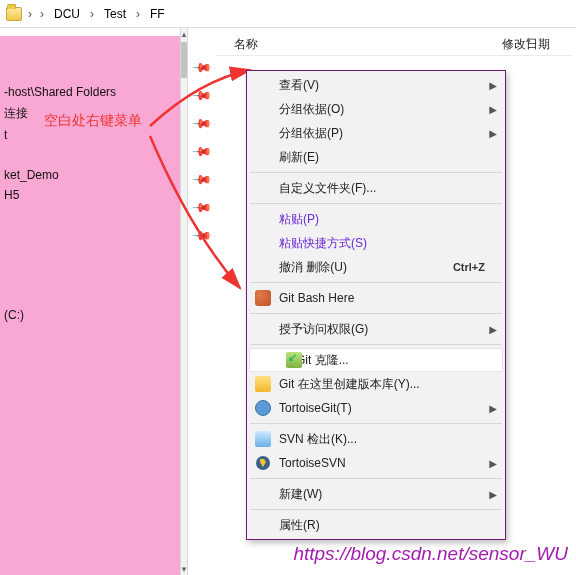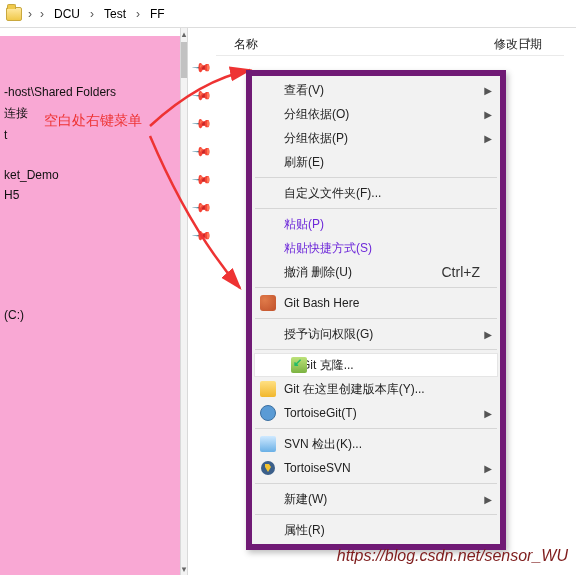--- a/index.html
+++ b/index.html
@@ -16,44 +16,44 @@
 .left-list li { padding: 3px 2px; color: #111; white-space: nowrap; overflow: hidden; }
 
 .divider-v { position: absolute; left: 180px; top: 28px; width: 8px; height: 547px; background: #f3f3f3; border-left: 1px solid #d9d9d9; border-right: 1px solid #d9d9d9; }
 .scroll-thumb { position: absolute; top: 14px; left: 0; width: 100%; height: 36px; background: #c2c2c2; }
 .scroll-arrow { position:absolute; left:0; width:100%; height:12px; display:flex; align-items:center; justify-content:center; color:#666; font-size:9px;}
 .sa-top{top:0;} .sa-bot{bottom:0;}
 
 .pin-col { position: absolute; left: 194px; top: 60px; display: flex; flex-direction: column; gap: 13px; }
 .pin { color: #888; font-size: 13px; transform: rotate(45deg); }
 
-.header-row { position: absolute; left: 216px; top: 34px; right: 12px; height: 22px; display: flex; align-items: center; border-bottom: 1px solid #eaeaea; }
+.header-row { position: absolute; left: 216px; top: 34px; right: 4px; height: 22px; display: flex; align-items: center; border-bottom: 1px solid #eaeaea; }
 .col-name { padding-left: 18px; flex: 1; color: #222; }
 .col-date { width: 100px; color: #222; text-align: right; padding-right: 22px; }
 .sort-ind { position: absolute; left: 310px; top: 0; color: #666; font-size: 9px; }
 
 .annotation { position: absolute; left: 44px; top: 112px; color: #e33; font-size: 14px; }
 .arrow-svg { position: absolute; left: 120px; top: 50px; pointer-events: none; }
 
-.ctx-menu { position: absolute; left: 246px; top: 70px; width: 260px; background: #f2f2f2; border: 6px solid #701a75; box-shadow: 2px 3px 6px rgba(0,0,0,.25); padding: 2px; }
+.ctx-menu { position: absolute; left: 246px; top: 70px; width: 260px; background: #f2f2f2; border: 1px solid #701a75; box-shadow: 2px 3px 6px rgba(0,0,0,.25); padding: 2px; }
 .ctx-item { display: flex; align-items: center; height: 24px; padding: 0 18px 0 30px; color: #222; position: relative; cursor: default; }
 .ctx-item.disabled { color: #6d28d9; }
 .ctx-item.hover { background: #fff; border: 1px solid #e5e5e5; }
-.ctx-item .shortcut { margin-left: auto; color: #333; font-size: 14px; }
+.ctx-item .shortcut { margin-left: auto; color: #333; font-size: 11px; font-weight: bold; }
 .ctx-item .sub { position: absolute; right: 6px; color: #555; font-size: 10px; }
 .ctx-sep { height: 1px; background: #d6d6d6; margin: 3px 1px; }
 .ico { position: absolute; left: 6px; width: 16px; height: 16px; display:flex; align-items:center; justify-content:center; }
 .ico-git { background: radial-gradient(circle at 30% 30%, #e07b4a, #c0502a); border-radius: 3px; }
 .ico-gitclone { background: linear-gradient(#bde27a,#7cb342); border-radius:2px; position:relative; }
 .ico-gitclone::after{content:"↙"; position:absolute; left:2px; top:-1px; color:#2b6; font-weight:bold; font-size:11px;}
 .ico-gitrepo { background: linear-gradient(#ffe083,#f1b72d); border-radius:2px; }
 .ico-tgit { background:#5a9bd5; border-radius:50%; border:1px solid #3b6fa0;}
 .ico-svn { background: linear-gradient(#cfe9ff,#6ab0e6); border-radius:2px; }
 
-.watermark { position: absolute; right: 8px; bottom: 10px; color: #7f1d1d; font-size: 16px; font-style: italic; }
+.watermark { position: absolute; right: 8px; bottom: 10px; color: #a21caf; font-size: 19px; font-style: italic; }
 </style>
 </head>
 <body>
 
 <div class="breadcrumb">
   <span class="folder-icon"></span>
   <span class="bc-sep">›</span>
   <span class="bc-sep">›</span>
   <span class="bc-item">DCU</span>
   <span class="bc-sep">›</span>

